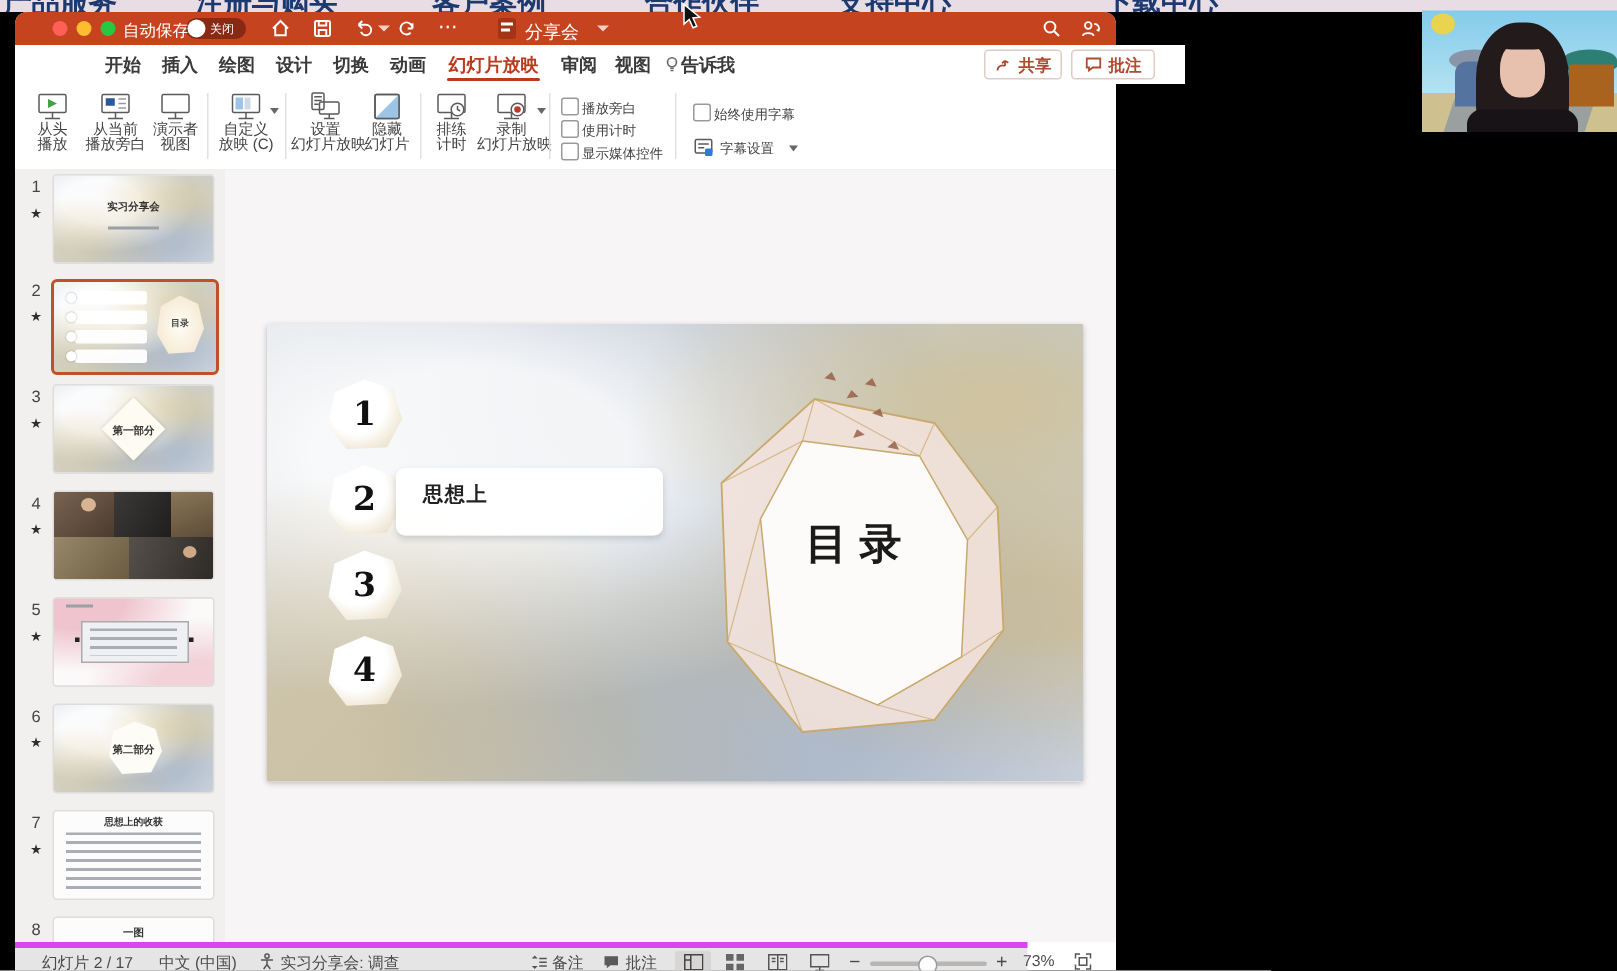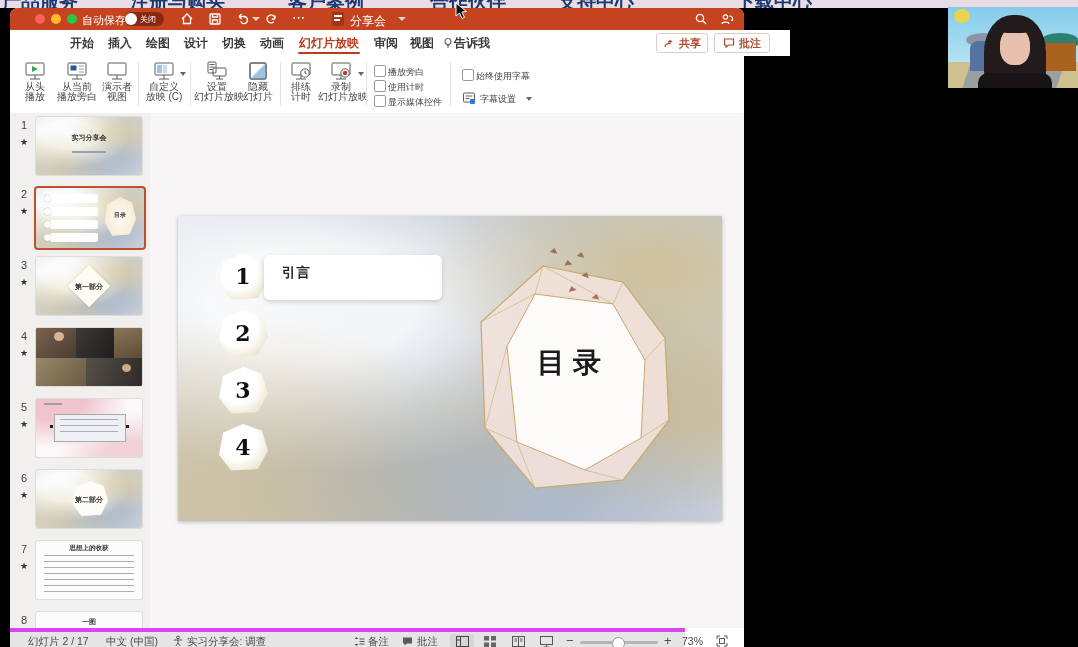--- a/index.html
+++ b/index.html
@@ -411,26 +411,26 @@
       <span class="mini-title" style="top:5px">一图</span>
     </div>
   </div>
 
   <div class="abs editor">
     <div class="abs slide">
 
       <div class="num-gem" style="top:37px">
           <span>1</span>
         </div>
-      <div class="toc-row" style="top:39px">
-          <span>引言</span>
-        </div>
 
       <div class="num-gem" style="top:94px">
           <span>2</span>
+        </div>
+      <div class="toc-row" style="top:96px">
+          <span>思想上</span>
         </div>
 
       <div class="num-gem" style="top:151px">
           <span>3</span>
         </div>
 
       <div class="num-gem" style="top:208px">
           <span>4</span>
         </div>
 

